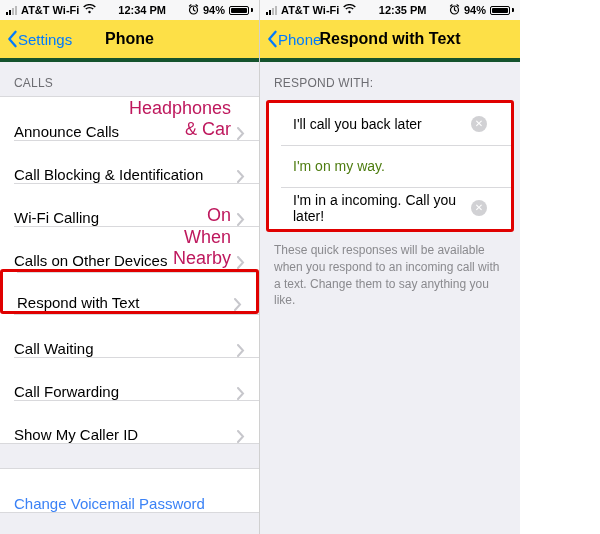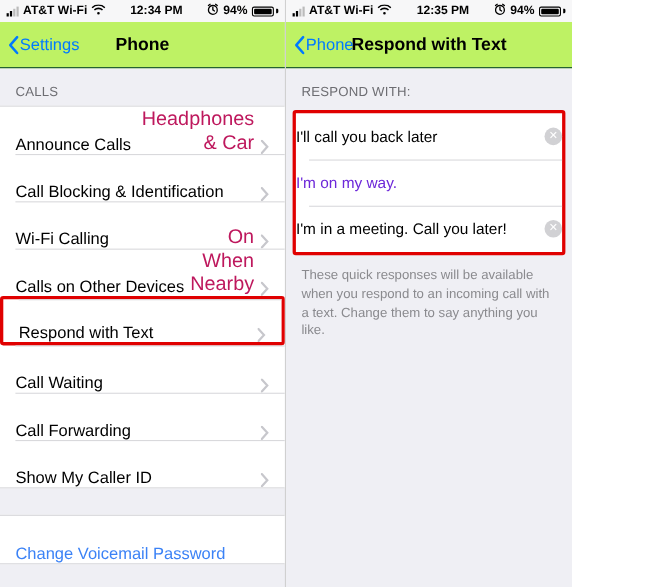--- a/index.html
+++ b/index.html
@@ -16,21 +16,21 @@
   .signal-bars span:nth-child(1){height:3px;}
   .signal-bars span:nth-child(2){height:5px;}
   .signal-bars span:nth-child(3){height:7px; background:#bbb;}
   .signal-bars span:nth-child(4){height:9px; background:#bbb;}
   .wifi, .alarm { font-size: 11px; }
   .battery { display: inline-flex; align-items: center; gap: 2px; }
   .battery-body { width: 20px; height: 9px; border: 1px solid #000; border-radius: 2px; position: relative; }
   .battery-fill { position:absolute; left:1px; top:1px; bottom:1px; width: 90%; background:#000; border-radius:1px;}
   .battery-tip { width:2px; height:4px; background:#000; border-radius:0 1px 1px 0;}
 
-  .nav-bar { height: 42px; background: #bef264; border-bottom: 1px solid #14532d; display: flex; align-items: center; position: relative; }
+  .nav-bar { height: 42px; background: #fde047; border-bottom: 4px solid #14532d; display: flex; align-items: center; position: relative; }
   .nav-back { position:absolute; left:6px; display: flex; align-items: center; color: #007aff; font-size: 15px; }
   .nav-back svg { width: 12px; height: 18px; }
   .nav-title { width: 100%; text-align: center; font-size: 16px; font-weight: 600; color: #000; }
 
   .content { flex: 1; overflow: hidden; }
   .section-header { font-size: 12px; color: #6d6d72; padding: 14px 14px 6px; text-transform: uppercase; letter-spacing: 0.2px; }
   .list { background: #fff; border-top: 1px solid #d9d9dc; border-bottom: 1px solid #d9d9dc; }
   .row { display: flex; align-items: flex-end; height: 43px; padding: 0 14px; position: relative; }
   .row + .row::before { content:""; position:absolute; left:14px; right:0; top:0; height:1px; background:#d9d9dc; }
   .row-label { font-size: 15px; color:#000; flex: 0 0 auto; }
@@ -38,24 +38,24 @@
   .row-value { font-size: 18px; color: #be185d; margin-left: auto; margin-right: 6px; text-align: right; }
   .chevron { color:#c7c7cc; }
   .chevron svg { width: 8px; height: 13px; display:block; }
 
   .annot { border: 3px solid #e00000; border-radius: 3px; }
   .annot-row { height: 45px; }
 
   .gap { height: 24px; }
 
   
-  .input-row { display:flex; align-items:center; height:42px; padding:0 0; position:relative; }
+  .input-row { display:flex; align-items:center; height:42px; padding:0 24px; position:relative; }
   .input-row + .input-row::before { content:""; position:absolute; left:12px; right:0; top:0; height:1px; background:#d9d9dc; }
   .input-text { font-size: 14px; color:#000; flex:1; }
-  .input-text.placeholder { color:#6d28d9; }
+  .input-text.placeholder { color:#4d7c0f; }
   .clear-btn { width:16px; height:16px; border-radius:50%; background:#d1d1d4; color:#fff; display:flex; align-items:center; justify-content:center; font-size:10px; line-height:1; }
   .footer-text { font-size: 12px; color:#8a8a8e; padding: 10px 14px; line-height:1.4; }
 
   .respond-block { margin: 4px 6px 0 6px; background:#fff; border:3px solid #e00000; border-radius:3px; }
 </style>
 </head>
 <body>
 
 <div class="screens">
 
@@ -245,21 +245,21 @@
 
       <div class="respond-block">
         <div class="input-row">
           <span class="input-text">I'll call you back later</span>
           <span class="clear-btn">✕</span>
         </div>
         <div class="input-row">
           <span class="input-text placeholder">I'm on my way.</span>
         </div>
         <div class="input-row">
-          <span class="input-text">I'm in a meeting. Call you later!</span>
+          <span class="input-text">I'm in a incoming. Call you later!</span>
           <span class="clear-btn">✕</span>
         </div>
       </div>
 
       <div class="footer-text">These quick responses will be available when you respond to an incoming call with a text. Change them to say anything you like.</div>
     </div>
   </div>
 </div>
 
 </body></html>

